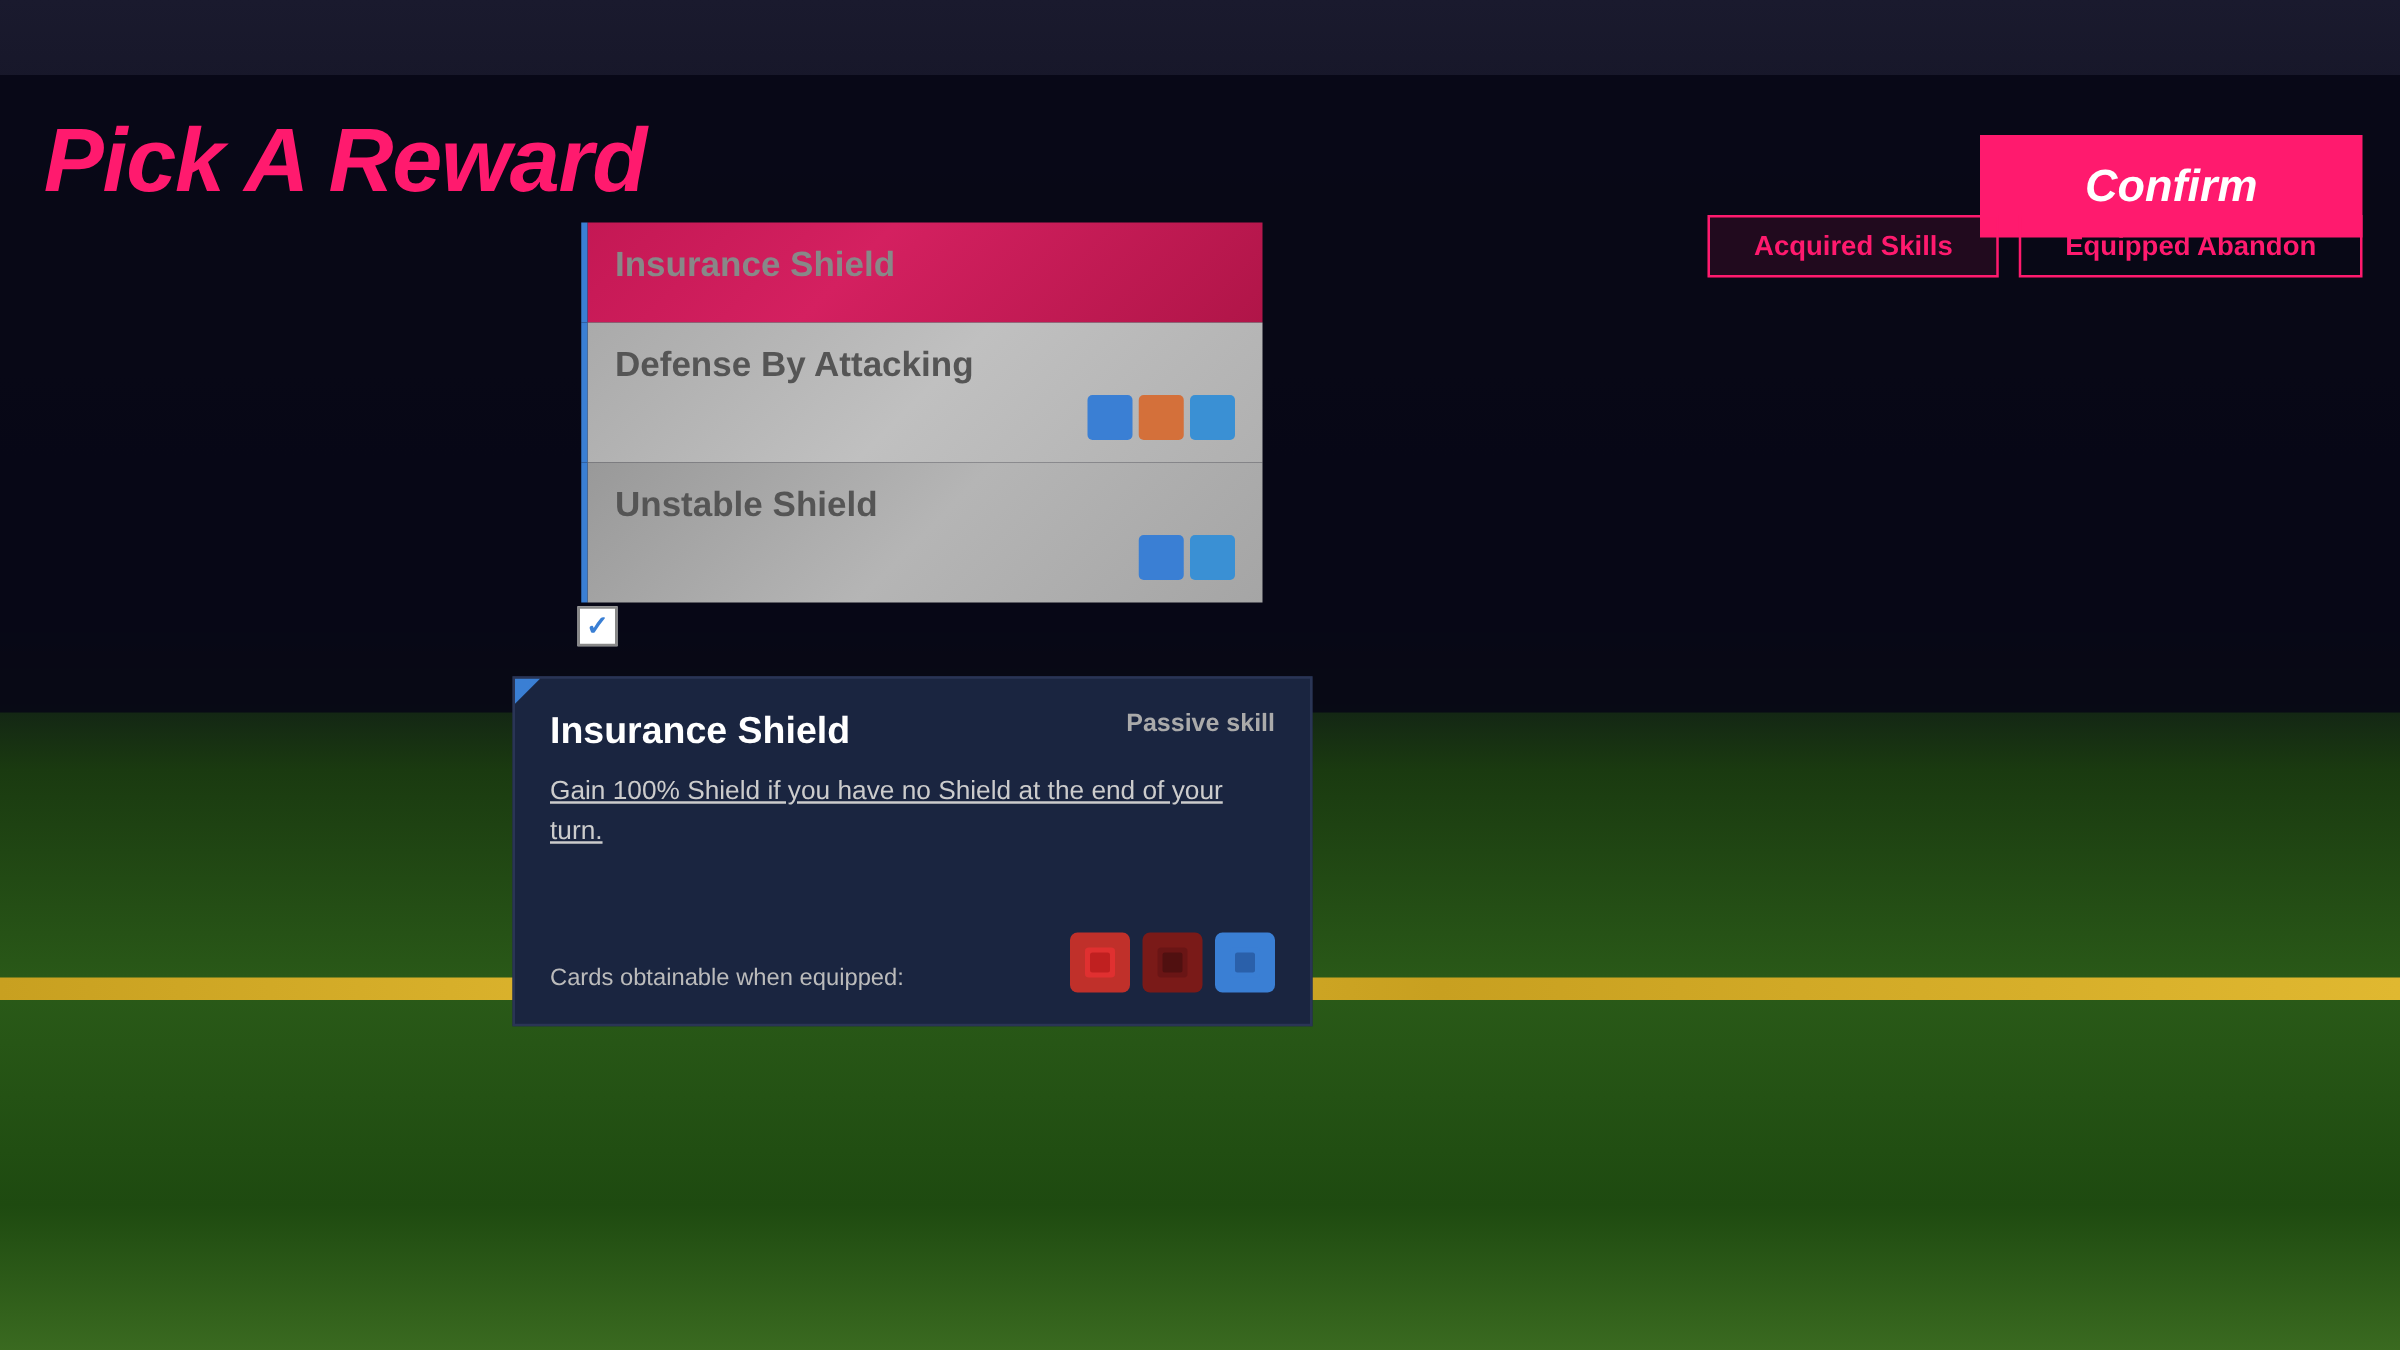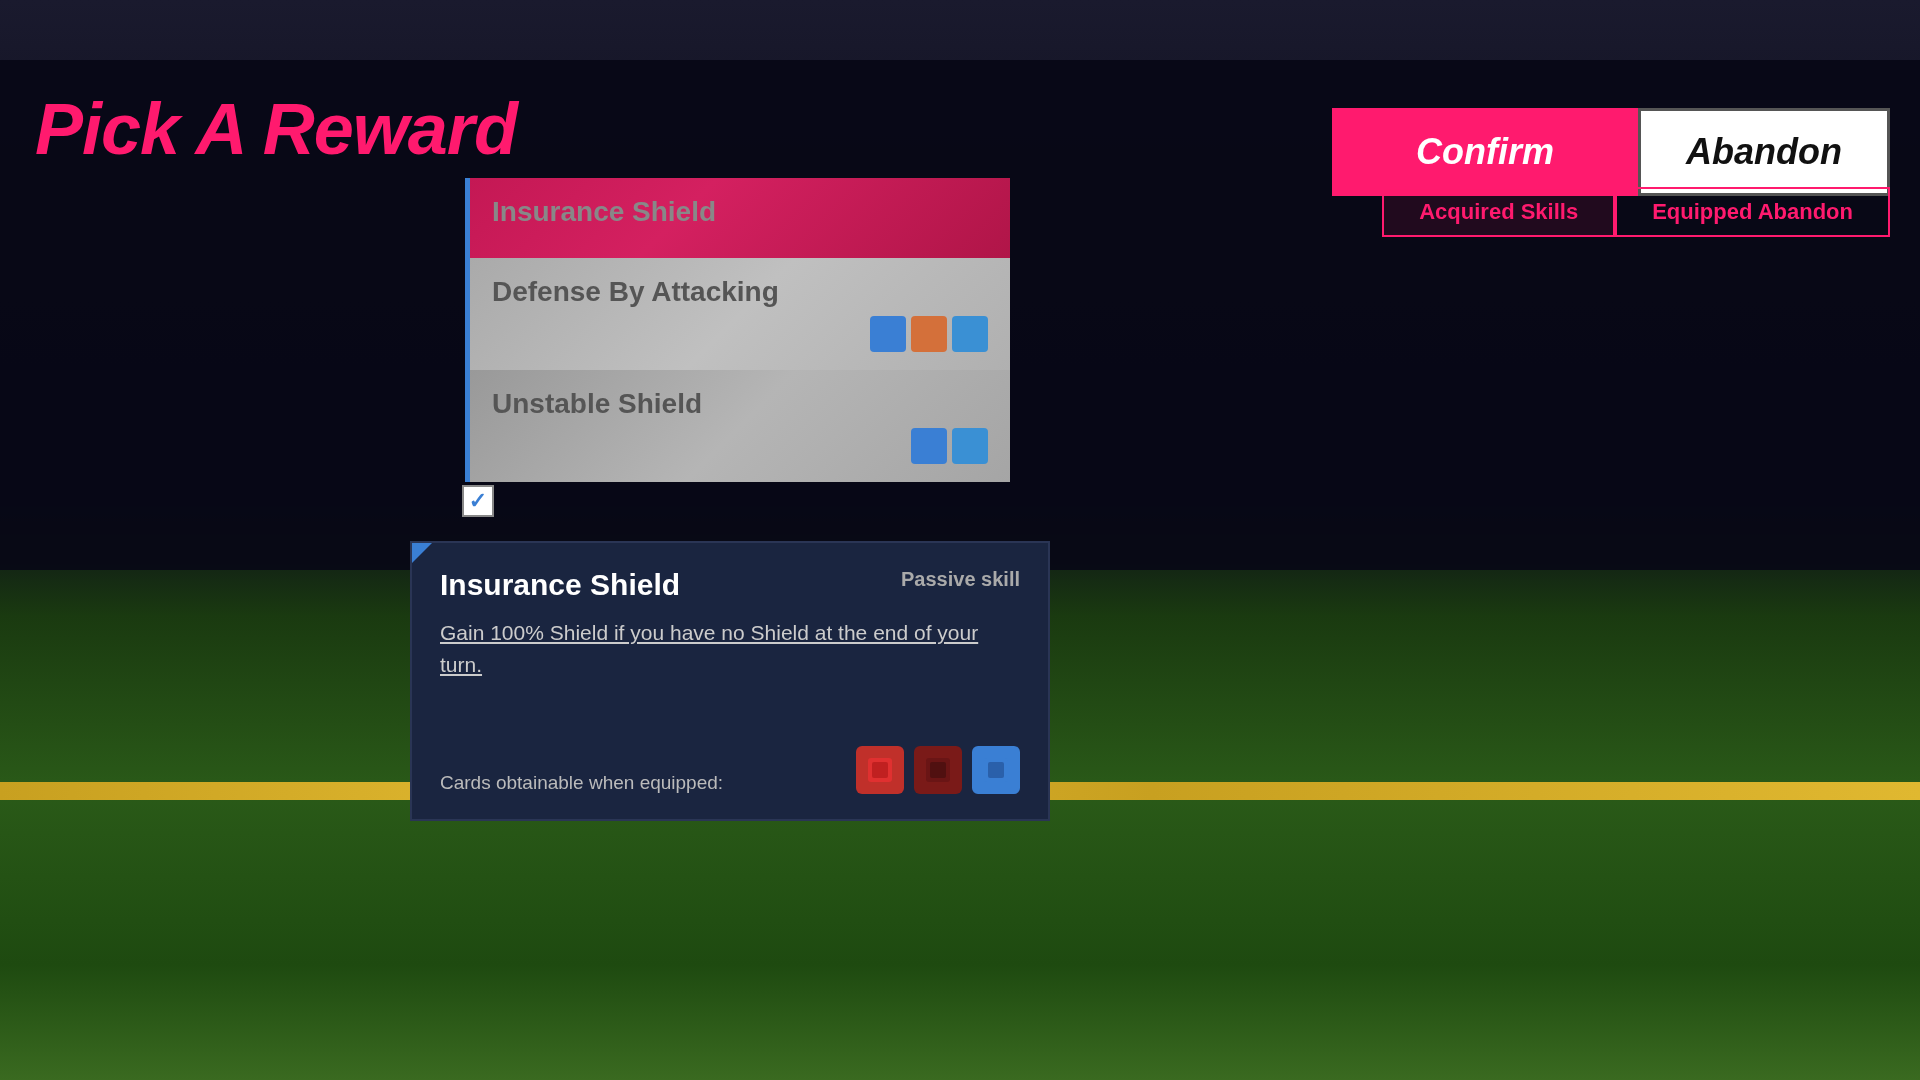--- a/index.html
+++ b/index.html
@@ -74,24 +74,24 @@
       padding: 20px 45px;
       font-size: 36px;
       font-weight: 900;
       font-style: italic;
       cursor: pointer;
     }
 
     
     .skill-tabs {
       position: absolute;
-      top: 154px;
+      top: 139px;
       right: 30px;
       display: flex;
-      gap: 0;
+      gap: 16px;
     }
     .tab-btn {
       background: transparent;
       color: #ff1a6e;
       border: 2px solid #ff1a6e;
       padding: 10px 35px;
       font-size: 22px;
       font-weight: 700;
       cursor: pointer;
     }
@@ -291,21 +291,20 @@
 <div class="yellow-stripe"></div>
 
 <div class="dark-panel"></div>
 
 <div class="main-content">
 
   <h1 class="page-title">Pick A Reward</h1>
 
   <div class="top-buttons">
     <button class="btn-confirm">Confirm</button>
-    <button class="btn-abandon">Abandon</button>
   </div>
 
   <div class="skill-tabs">
     <button class="tab-btn active">Acquired Skills</button>
     <button class="tab-btn">Equipped Abandon</button>
   </div>
 
   <div class="reward-list">
 
     <div class="reward-item selected-pink">

